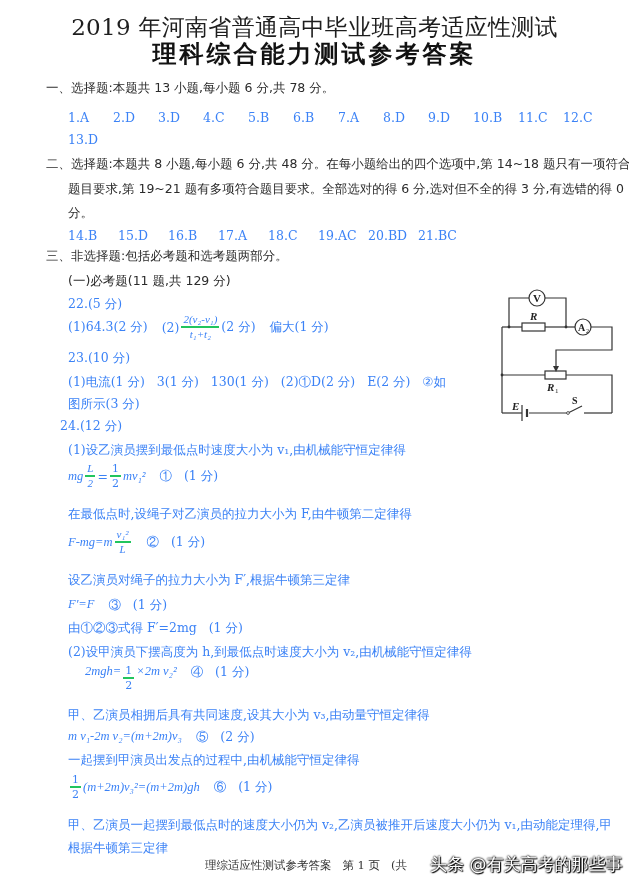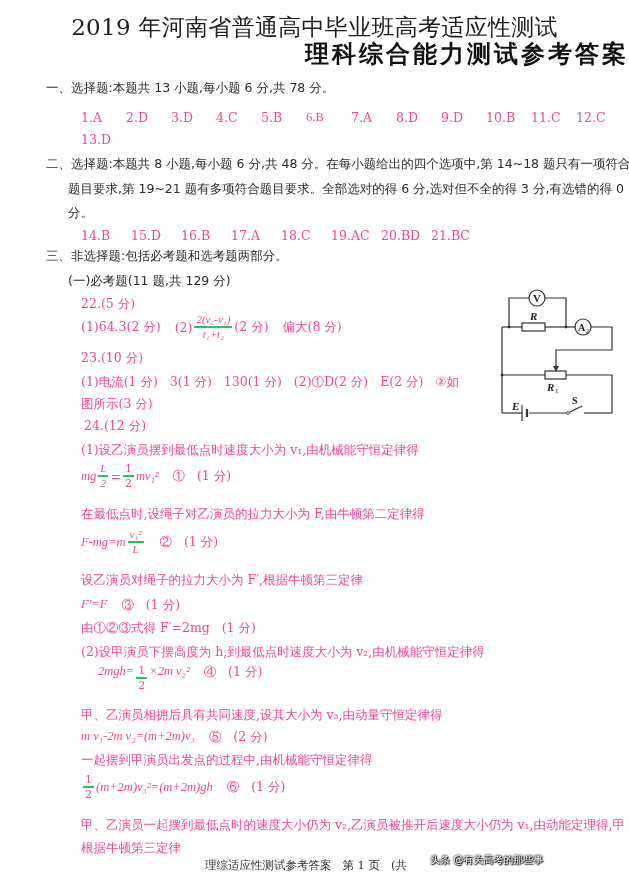--- a/index.html
+++ b/index.html
@@ -3,48 +3,48 @@
 <meta charset="utf-8">
 <style>
   html, body { margin: 0; padding: 0; background: #ffffff; }
   body {
     width: 629px; height: 885px; position: relative; overflow: hidden;
     font-family: "DejaVu Serif", "Liberation Serif", serif;
     color: #2a2a2a;
   }
   .abs { position: absolute; white-space: nowrap; }
   .t-sub { left: 0; width: 629px; top: 12px; text-align: center; font-size: 23px; color: #1e1e1e; letter-spacing: 0.3px; }
-  .t-main { left: 0; width: 629px; top: 38px; text-align: right; font-family: "DejaVu Sans", "Liberation Sans", sans-serif; font-size: 24px; font-weight: bold; color: #111; letter-spacing: 3px; }
-  .line { font-size: 12.5px; color: #ec4899; margin-left: 13px; }
+  .t-main { left: 0; width: 629px; top: 38px; text-align: center; font-family: "DejaVu Sans", "Liberation Sans", sans-serif; font-size: 24px; font-weight: bold; color: #111; letter-spacing: 3px; }
+  .line { font-size: 12.5px; color: #3b82f6; }
   .sec { font-family: "DejaVu Sans", "Liberation Sans", sans-serif; font-size: 12.5px; color: #2b2b2b; }
   .ans-row { display: flex; }
   .ans-row span { display: inline-block; }
   .math { font-family: "Liberation Serif", "DejaVu Serif", serif; font-style: italic; }
   .frac { display: inline-flex; flex-direction: column; align-items: center; vertical-align: middle; font-size: 11px; line-height: 13px; margin: 0 2px; }
   .frac .num { border-bottom: 2px solid #22c55e; padding: 0 2px; }
   .frac .den { padding: 0 2px; }
   .footer { font-size: 11.5px; color: #333; }
-  .watermark { font-family: "DejaVu Sans", "Liberation Sans", sans-serif; font-size: 10px; color: #fff; text-shadow: 0 0 2px #000, 0 0 2px #000, 1px 1px 1px #000; }
+  .watermark { font-family: "DejaVu Sans", "Liberation Sans", sans-serif; font-size: 17px; color: #fff; text-shadow: 0 0 2px #000, 0 0 2px #000, 1px 1px 1px #000; }
   svg text { font-family: "Liberation Serif", "DejaVu Serif", serif; }
 </style>
 </head>
 <body>
 
 <div class="abs t-sub">2019 年河南省普通高中毕业班高考适应性测试</div>
 <div class="abs t-main">理科综合能力测试参考答案</div>
 
 <div class="abs sec" style="left:46px; top:80px;">一、选择题:本题共 13 小题,每小题 6 分,共 78 分。</div>
 <div class="abs line" style="left:68px; top:110px; width:540px;">
   <div class="ans-row" id="s1row">
       <span style="width: 45px;">1.A</span>
       <span style="width: 45px;">2.D</span>
       <span style="width: 45px;">3.D</span>
       <span style="width: 45px;">4.C</span>
       <span style="width: 45px;">5.B</span>
-      <span style="width: 45px; font-family: Liberation Serif, serif;">6.B</span>
+      <span style="width: 45px;">6.B</span>
       <span style="width: 45px;">7.A</span>
       <span style="width: 45px;">8.D</span>
       <span style="width: 45px;">9.D</span>
       <span style="width: 45px;">10.B</span>
       <span style="width: 45px;">11.C</span>
       <span style="width: 45px;">12.C</span>
     </div>
 </div>
 <div class="abs line" style="left:68px; top:132px;">13.D</div>
 
@@ -70,26 +70,26 @@
 <div class="abs line" style="left:68px; top:313px; display:flex; align-items:center;">
   <span>(1)64.3(2 分)</span>
   <span style="width:14px"></span>
   <span>(2)</span>
   <span class="frac math">
     <span class="num">2(v₂-v₁)</span>
     <span class="den">t₁+t₂</span>
   </span>
   <span>(2 分)</span>
   <span style="width:14px"></span>
-  <span>偏大(8 分)</span>
+  <span>偏大(1 分)</span>
 </div>
 <div class="abs line" style="left:68px; top:350px;">23.(10 分)</div>
 <div class="abs line" style="left:68px; top:374px; white-space:pre;">(1)电流(1 分)   3(1 分)   130(1 分)   (2)①D(2 分)   E(2 分)   ②如</div>
 <div class="abs line" style="left:68px; top:396px;">图所示(3 分)</div>
-<div class="abs line" style="left:71px; top:418px;">24.(12 分)</div>
+<div class="abs line" style="left:60px; top:418px;">24.(12 分)</div>
 <div class="abs line" style="left:68px; top:442px;">(1)设乙演员摆到最低点时速度大小为 v₁,由机械能守恒定律得</div>
 
 <div class="abs line" style="left:68px; top:462px; display:flex; align-items:center;">
   <span class="math">mg</span>
   <span class="frac math">
       <span class="num">L</span>
       <span class="den">2</span>
     </span>
   <span>=</span>
   <span class="frac">

